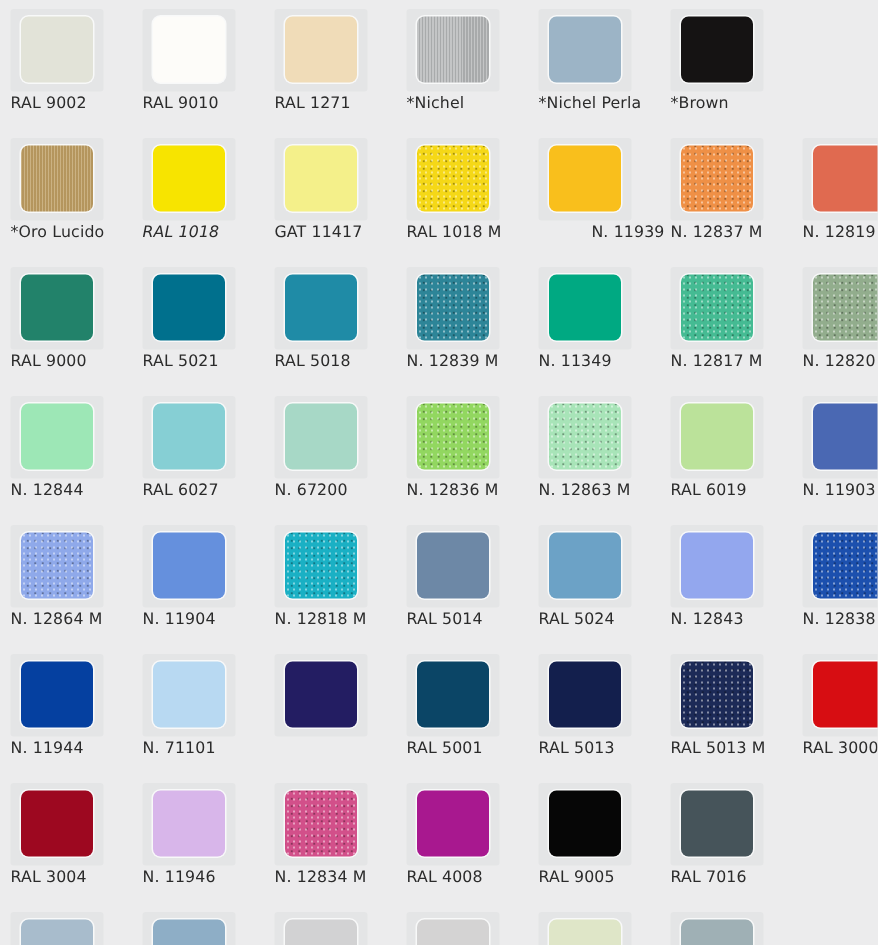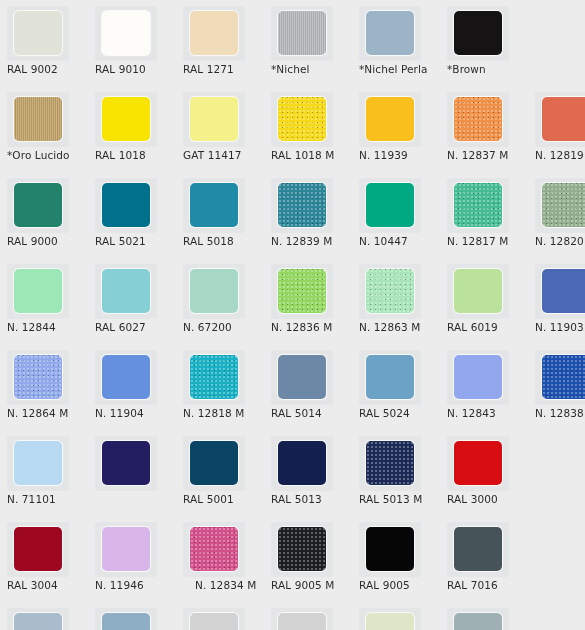--- a/index.html
+++ b/index.html
@@ -151,39 +151,39 @@
       <div class="swatch-cell">
         <div class="swatch-card" style="background: rgb(228, 229, 230);">
           <div class="swatch-chip fin-gold" title="*Oro Lucido" style="background: rgb(192, 161, 104);"></div>
         </div>
         <div class="swatch-label" style="color: rgb(43, 43, 43);">*Oro Lucido</div>
       </div>
       <div class="swatch-cell">
         <div class="swatch-card" style="background: rgb(228, 229, 230);">
           <div class="swatch-chip" title="RAL 1018" style="background: rgb(247, 228, 0);"></div>
         </div>
-        <div class="swatch-label" style="color: rgb(43, 43, 43);">RAL 1018</div>
+        <div class="swatch-label" style="color: rgb(43, 43, 43); font-style: italic;">RAL 1018</div>
       </div>
       <div class="swatch-cell">
         <div class="swatch-card" style="background: rgb(228, 229, 230);">
           <div class="swatch-chip" title="GAT 11417" style="background: rgb(244, 240, 138);"></div>
         </div>
         <div class="swatch-label" style="color: rgb(43, 43, 43);">GAT 11417</div>
       </div>
       <div class="swatch-cell">
         <div class="swatch-card" style="background: rgb(228, 229, 230);">
           <div class="swatch-chip fin-metallic" title="RAL 1018 M" style="background: rgb(245, 216, 23);"></div>
         </div>
         <div class="swatch-label" style="color: rgb(43, 43, 43);">RAL 1018 M</div>
       </div>
       <div class="swatch-cell">
         <div class="swatch-card" style="background: rgb(228, 229, 230);">
           <div class="swatch-chip" title="N. 11939" style="background: rgb(249, 191, 28);"></div>
         </div>
-        <div class="swatch-label" style="color: rgb(43, 43, 43);">N. 11939</div>
+        <div class="swatch-label" style="color: rgb(43, 43, 43); text-align: right;">N. 11939</div>
       </div>
       <div class="swatch-cell">
         <div class="swatch-card" style="background: rgb(228, 229, 230);">
           <div class="swatch-chip fin-metallic" title="N. 12837 M" style="background: rgb(239, 144, 70);"></div>
         </div>
         <div class="swatch-label" style="color: rgb(43, 43, 43);">N. 12837 M</div>
       </div>
       <div class="swatch-cell">
         <div class="swatch-card" style="background: rgb(228, 229, 230);">
           <div class="swatch-chip" title="N. 12819" style="background: rgb(224, 106, 80);"></div>
@@ -213,21 +213,21 @@
       <div class="swatch-cell">
         <div class="swatch-card" style="background: rgb(228, 229, 230);">
           <div class="swatch-chip fin-metallic" title="N. 12839 M" style="background: rgb(45, 133, 152);"></div>
         </div>
         <div class="swatch-label" style="color: rgb(43, 43, 43);">N. 12839 M</div>
       </div>
       <div class="swatch-cell">
         <div class="swatch-card" style="background: rgb(228, 229, 230);">
           <div class="swatch-chip" title="N. 12849" style="background: rgb(0, 169, 130);"></div>
         </div>
-        <div class="swatch-label" style="color: rgb(43, 43, 43);">N. 10447</div>
+        <div class="swatch-label" style="color: rgb(43, 43, 43);">N. 11349</div>
       </div>
       <div class="swatch-cell">
         <div class="swatch-card" style="background: rgb(228, 229, 230);">
           <div class="swatch-chip fin-metallic" title="N. 12817 M" style="background: rgb(69, 187, 147);"></div>
         </div>
         <div class="swatch-label" style="color: rgb(43, 43, 43);">N. 12817 M</div>
       </div>
       <div class="swatch-cell">
         <div class="swatch-card" style="background: rgb(228, 229, 230);">
           <div class="swatch-chip fin-metallic" title="N. 12820 M" style="background: rgb(146, 173, 141);"></div>
@@ -319,20 +319,26 @@
       <div class="swatch-cell">
         <div class="swatch-card" style="background: rgb(228, 229, 230);">
           <div class="swatch-chip fin-metallic" title="N. 12838 M" style="background: rgb(28, 80, 174);"></div>
         </div>
         <div class="swatch-label" style="color: rgb(43, 43, 43);">N. 12838 M</div>
       </div>
     </div>
     <div class="swatch-row">
       <div class="swatch-cell">
         <div class="swatch-card" style="background: rgb(228, 229, 230);">
+          <div class="swatch-chip" title="N. 11944" style="background: rgb(5, 64, 160);"></div>
+        </div>
+        <div class="swatch-label" style="color: rgb(43, 43, 43);">N. 11944</div>
+      </div>
+      <div class="swatch-cell">
+        <div class="swatch-card" style="background: rgb(228, 229, 230);">
           <div class="swatch-chip" title="N. 71101" style="background: rgb(184, 217, 242);"></div>
         </div>
         <div class="swatch-label" style="color: rgb(43, 43, 43);">N. 71101</div>
       </div>
       <div class="swatch-cell">
         <div class="swatch-card" style="background: rgb(228, 229, 230);">
           <div class="swatch-chip" title="RAL 5022" style="background: rgb(35, 29, 98);"></div>
         </div>
         <div class="swatch-label" style="color: rgb(43, 43, 43); margin-top: 29px;">RAL 5022</div>
       </div>
@@ -371,27 +377,27 @@
       <div class="swatch-cell">
         <div class="swatch-card" style="background: rgb(228, 229, 230);">
           <div class="swatch-chip" title="N. 11946" style="background: rgb(216, 182, 234);"></div>
         </div>
         <div class="swatch-label" style="color: rgb(43, 43, 43);">N. 11946</div>
       </div>
       <div class="swatch-cell">
         <div class="swatch-card" style="background: rgb(228, 229, 230);">
           <div class="swatch-chip fin-metallic" title="N. 12834 M" style="background: rgb(210, 80, 138);"></div>
         </div>
-        <div class="swatch-label" style="color: rgb(43, 43, 43); margin-left: 12px;">N. 12834 M</div>
-      </div>
-      <div class="swatch-cell">
-        <div class="swatch-card" style="background: rgb(228, 229, 230);">
-          <div class="swatch-chip fin-metallic" title="RAL 9005 M" style="background: rgb(28, 30, 32);"></div>
-        </div>
-        <div class="swatch-label" style="color: rgb(43, 43, 43);">RAL 9005 M</div>
+        <div class="swatch-label" style="color: rgb(43, 43, 43);">N. 12834 M</div>
+      </div>
+      <div class="swatch-cell">
+        <div class="swatch-card" style="background: rgb(228, 229, 230);">
+          <div class="swatch-chip" title="RAL 4008" style="background: rgb(168, 24, 143);"></div>
+        </div>
+        <div class="swatch-label" style="color: rgb(43, 43, 43);">RAL 4008</div>
       </div>
       <div class="swatch-cell">
         <div class="swatch-card" style="background: rgb(228, 229, 230);">
           <div class="swatch-chip" title="RAL 9005" style="background: rgb(6, 6, 6);"></div>
         </div>
         <div class="swatch-label" style="color: rgb(43, 43, 43);">RAL 9005</div>
       </div>
       <div class="swatch-cell">
         <div class="swatch-card" style="background: rgb(228, 229, 230);">
           <div class="swatch-chip" title="RAL 7016" style="background: rgb(70, 84, 90);"></div>

